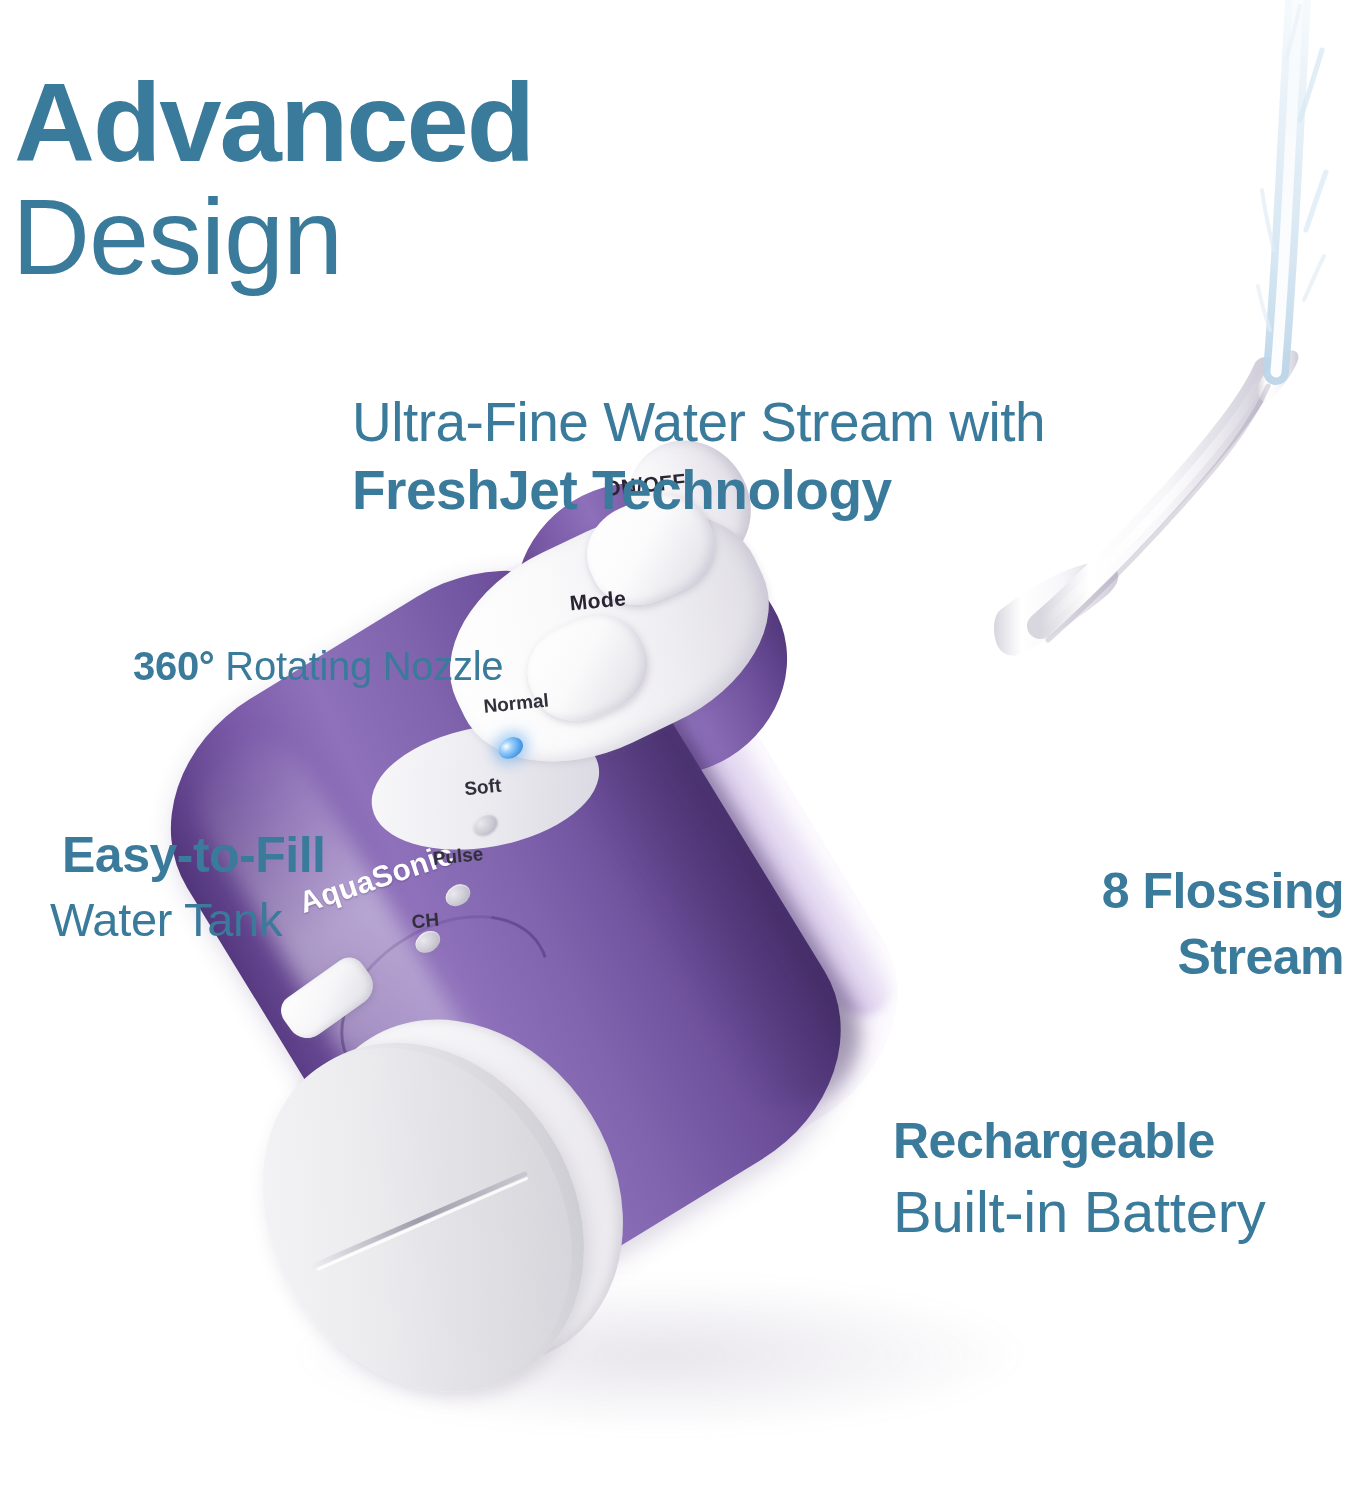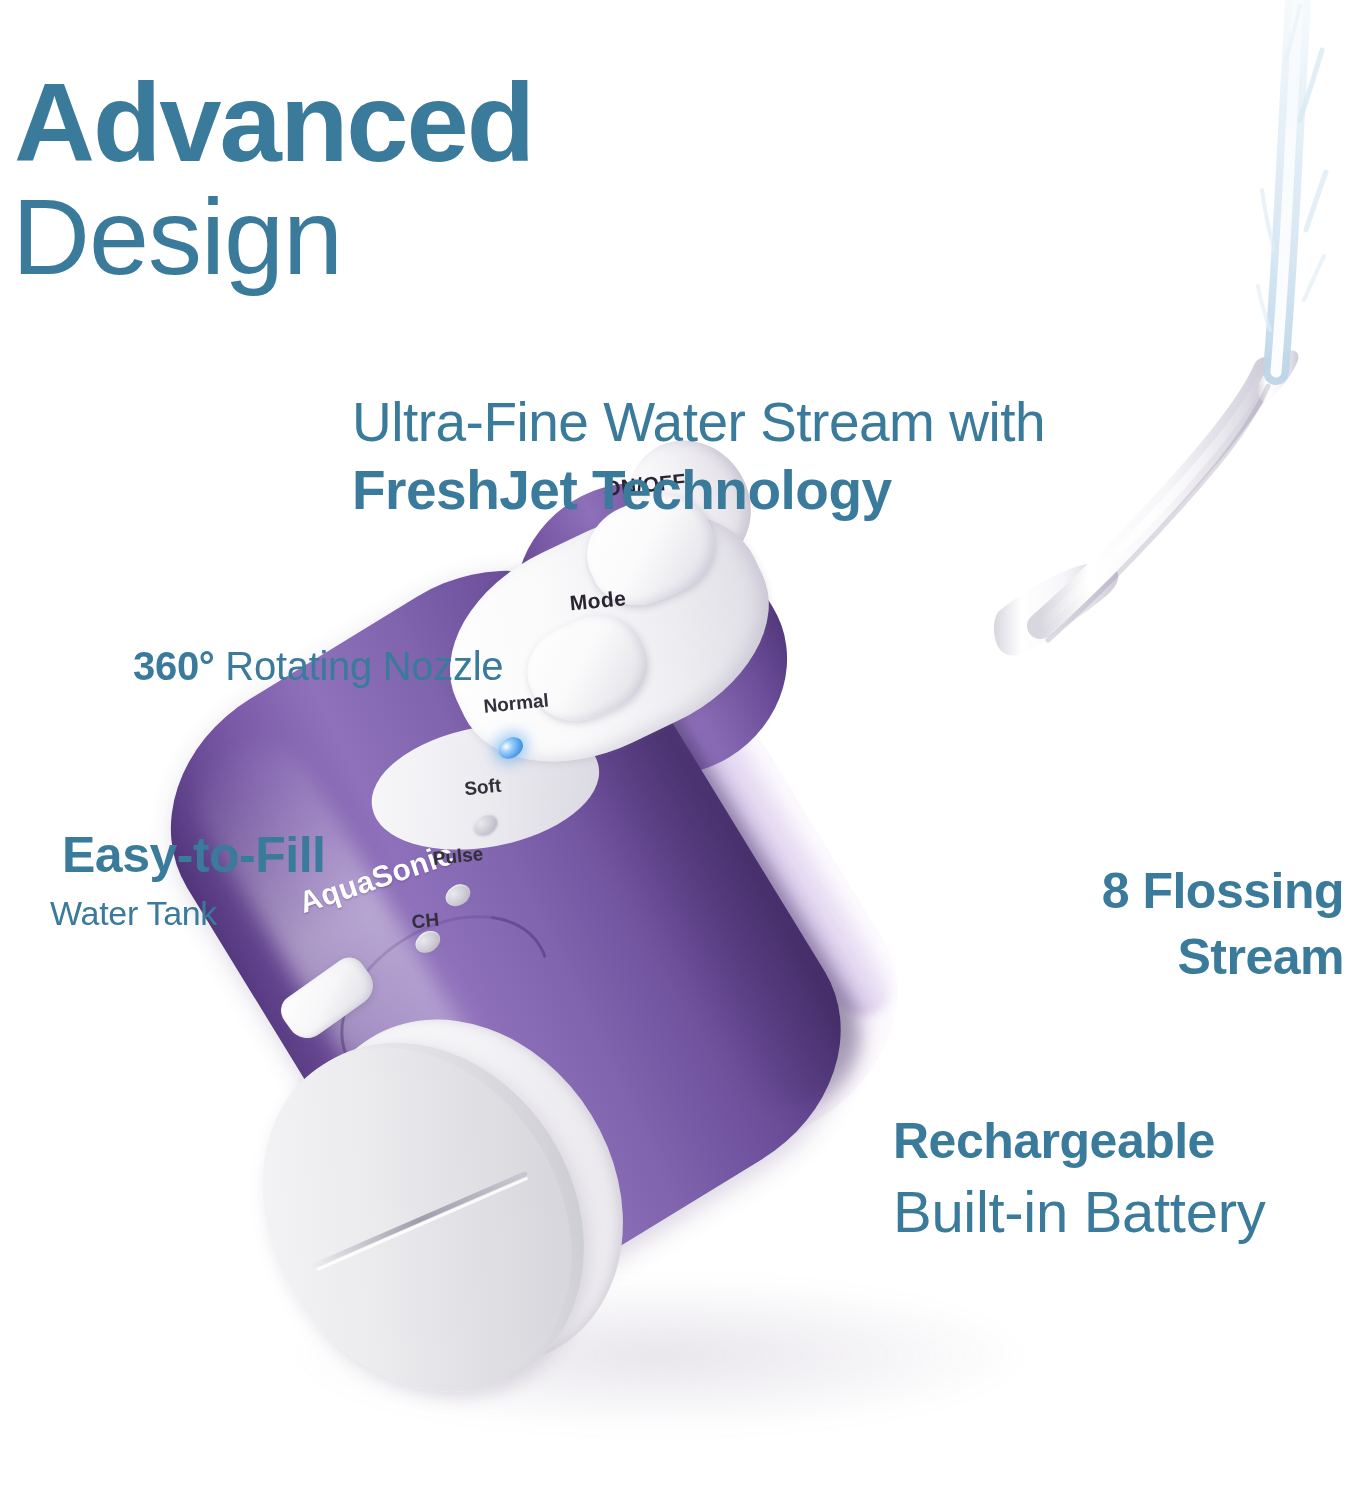--- a/index.html
+++ b/index.html
@@ -17,21 +17,21 @@
   #title-advanced{left:14px;top:66px;font-size:112px;font-weight:700;letter-spacing:-2px;}
   #title-design{left:12px;top:182px;font-size:108px;font-weight:300;letter-spacing:-1px;}
 
   #sub-line1{left:352px;top:394px;font-size:55px;font-weight:300;letter-spacing:-0.5px;}
   #sub-line2{left:352px;top:462px;font-size:55px;font-weight:700;letter-spacing:-0.5px;}
 
   #nozzle-label{left:133px;top:622px;font-size:40px;font-weight:300;letter-spacing:-0.3px;margin-top:24px;}
   #nozzle-label b{font-weight:700;}
 
   #tank-line1{left:62px;top:830px;font-size:50px;font-weight:700;letter-spacing:-0.5px;}
-  #tank-line2{left:50px;top:896px;font-size:34px;font-weight:300;letter-spacing:-0.3px;}
+  #tank-line2{left:50px;top:896px;font-size:47px;font-weight:300;letter-spacing:-0.3px;}
 
   #modes-line1{right:2px;top:866px;font-size:50px;font-weight:700;letter-spacing:-0.5px;text-align:right;}
   #modes-line2{right:2px;top:932px;font-size:50px;font-weight:700;letter-spacing:-0.5px;text-align:right;}
 
   #batt-line1{left:893px;top:1116px;font-size:50px;font-weight:700;letter-spacing:-0.5px;text-align:center;}
   #batt-line2{left:893px;top:1182px;font-size:58px;font-weight:300;letter-spacing:-0.3px;}
 
   
   #product{position:absolute;left:0;top:0;width:1346px;height:1500px;}
 

